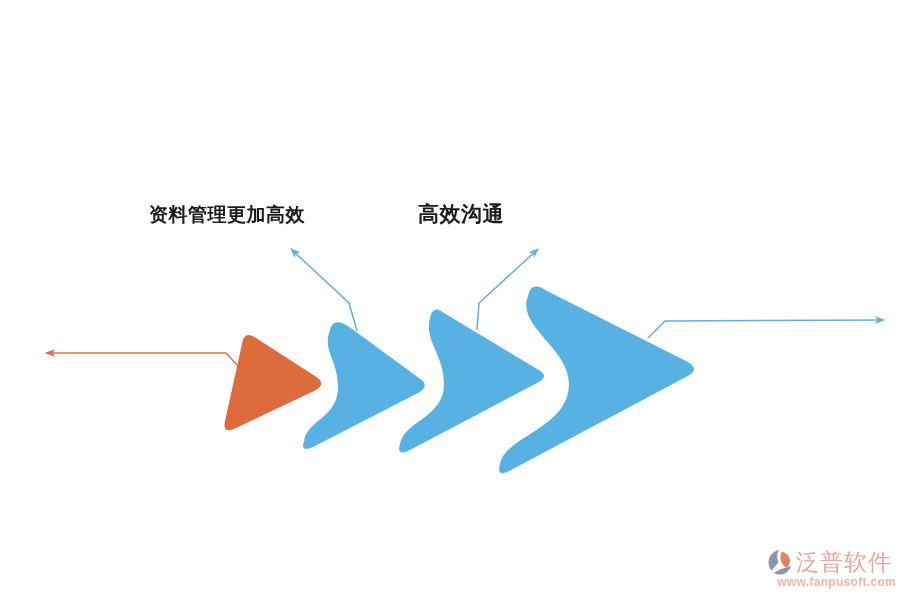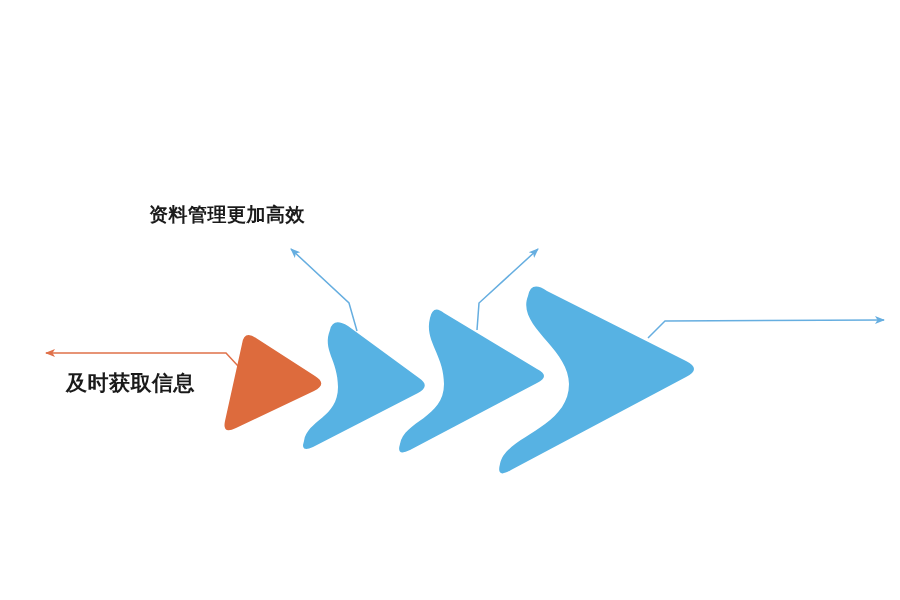--- a/index.html
+++ b/index.html
@@ -51,18 +51,29 @@
 
     <path d="M444,313 L537,369 Q551,376 537,383 L410,450 Q396,457 400,444
              C404,421 444,418 444,384 C444,355 424,341 430,318 Q433,304 444,313 Z" fill="#57B2E3"></path>
 
     <path d="M547,291 L686,361 Q702,369 686,377 L511,470 Q496,479 500,464
              C505,436 569,428 569,384 C569,348 516,326 528,296 Q531,280 547,291 Z" fill="#57B2E3"></path>
   </svg>
 
   <div class="label label-data-mgmt" style="color: rgb(26, 26, 26);">资料管理更加高效</div>
 
-
-  <div class="label label-timely" style="color: rgb(26, 26, 26);">及时获取信息</div>
+  <div class="label label-comm" style="color: rgb(26, 26, 26);">高效沟通</div>
 
 
+
+  <div class="watermark">
+    <div class="wm-row">
+      <svg class="wm-icon" width="28" height="28" viewBox="0 0 28 28">
+        <path d="M13 2 C7 3 3 8 2.5 14 C2.5 17 3.5 20 5.5 22.5 L12.5 14.5 C10.5 10 11 5.5 13 2 Z" fill="#8C94A5"></path>
+        <path d="M15.5 4 C20.5 4.5 24 8.5 24 13.5 C24 16 22.5 18.5 20.5 19.5 C16.5 17.5 14.5 13.5 14.5 9.5 C14.5 7.5 14.8 5.5 15.5 4 Z" fill="#DD8660"></path>
+        <path d="M8 25 C11.5 27 16 27 19.5 25 C22 23.5 24 21 25 18 L14 21.5 Z" fill="#8C94A5"></path>
+      </svg>
+      <span class="wm-brand" style="color: rgb(232, 166, 158);">泛普软件</span>
+    </div>
+    <div class="wm-url" style="color: rgb(237, 181, 172);">www.fanpusoft.com</div>
+  </div>
 
 </div>
 
 </body></html>

